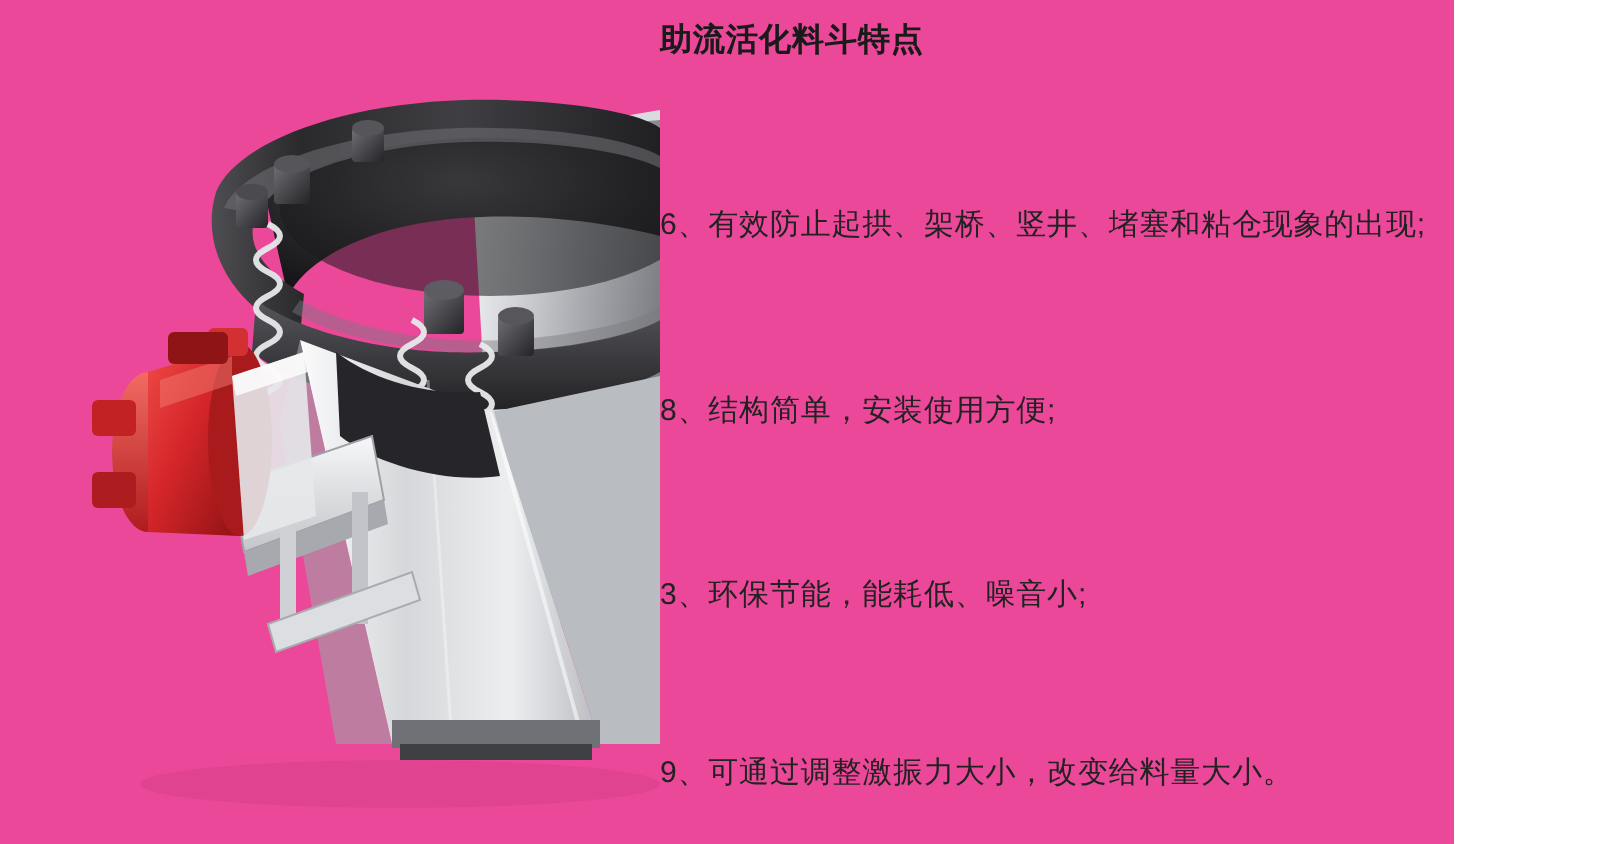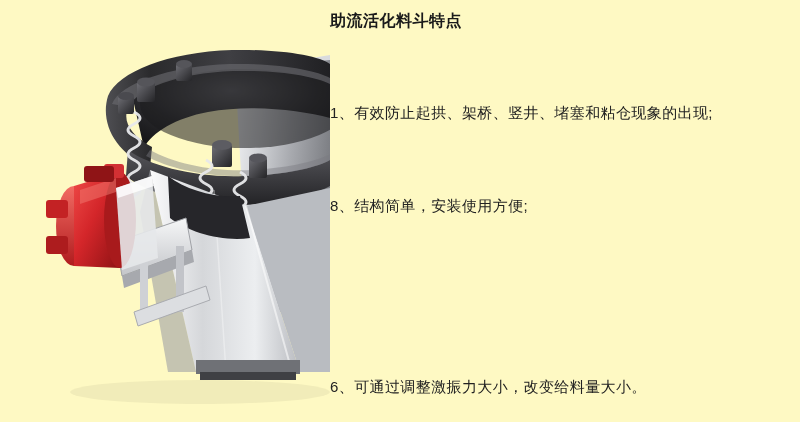--- a/index.html
+++ b/index.html
@@ -8,23 +8,23 @@
     background: #ffffff;
   }
   body {
     width: 800px;
     height: 422px;
     overflow: hidden;
     font-family: "Liberation Sans", sans-serif;
   }
   .page {
     position: relative;
-    width: 800px;
-    height: 422px;
-    background: #fef9c3;
+    width: 727px;
+    height: 422px;
+    background: #ec4899;
   }
 
   
   .illustration {
     position: absolute;
     left: 0;
     top: 0;
     width: 330px;
     height: 422px;
     overflow: hidden;
@@ -218,18 +218,19 @@
         <rect x="200" y="372" width="96" height="8" fill="#3f4044"></rect>
       </g>
 
       <ellipse cx="200" cy="392" rx="130" ry="12" fill="#000000" opacity="0.05"></ellipse>
     </svg>
   </div>
 
   <div class="text-col">
     <div class="heading">助流活化料斗特点</div>
 
-    <div class="feature f1">1、有效防止起拱、架桥、竖井、堵塞和粘仓现象的出现;</div>
+    <div class="feature f1">6、有效防止起拱、架桥、竖井、堵塞和粘仓现象的出现;</div>
     <div class="feature f2">8、结构简单，安装使用方便;</div>
-    <div class="feature f4">6、可通过调整激振力大小，改变给料量大小。</div>
+    <div class="feature f3">3、环保节能，能耗低、噪音小;</div>
+    <div class="feature f4">9、可通过调整激振力大小，改变给料量大小。</div>
   </div>
 
 </div>
 
 </body></html>

